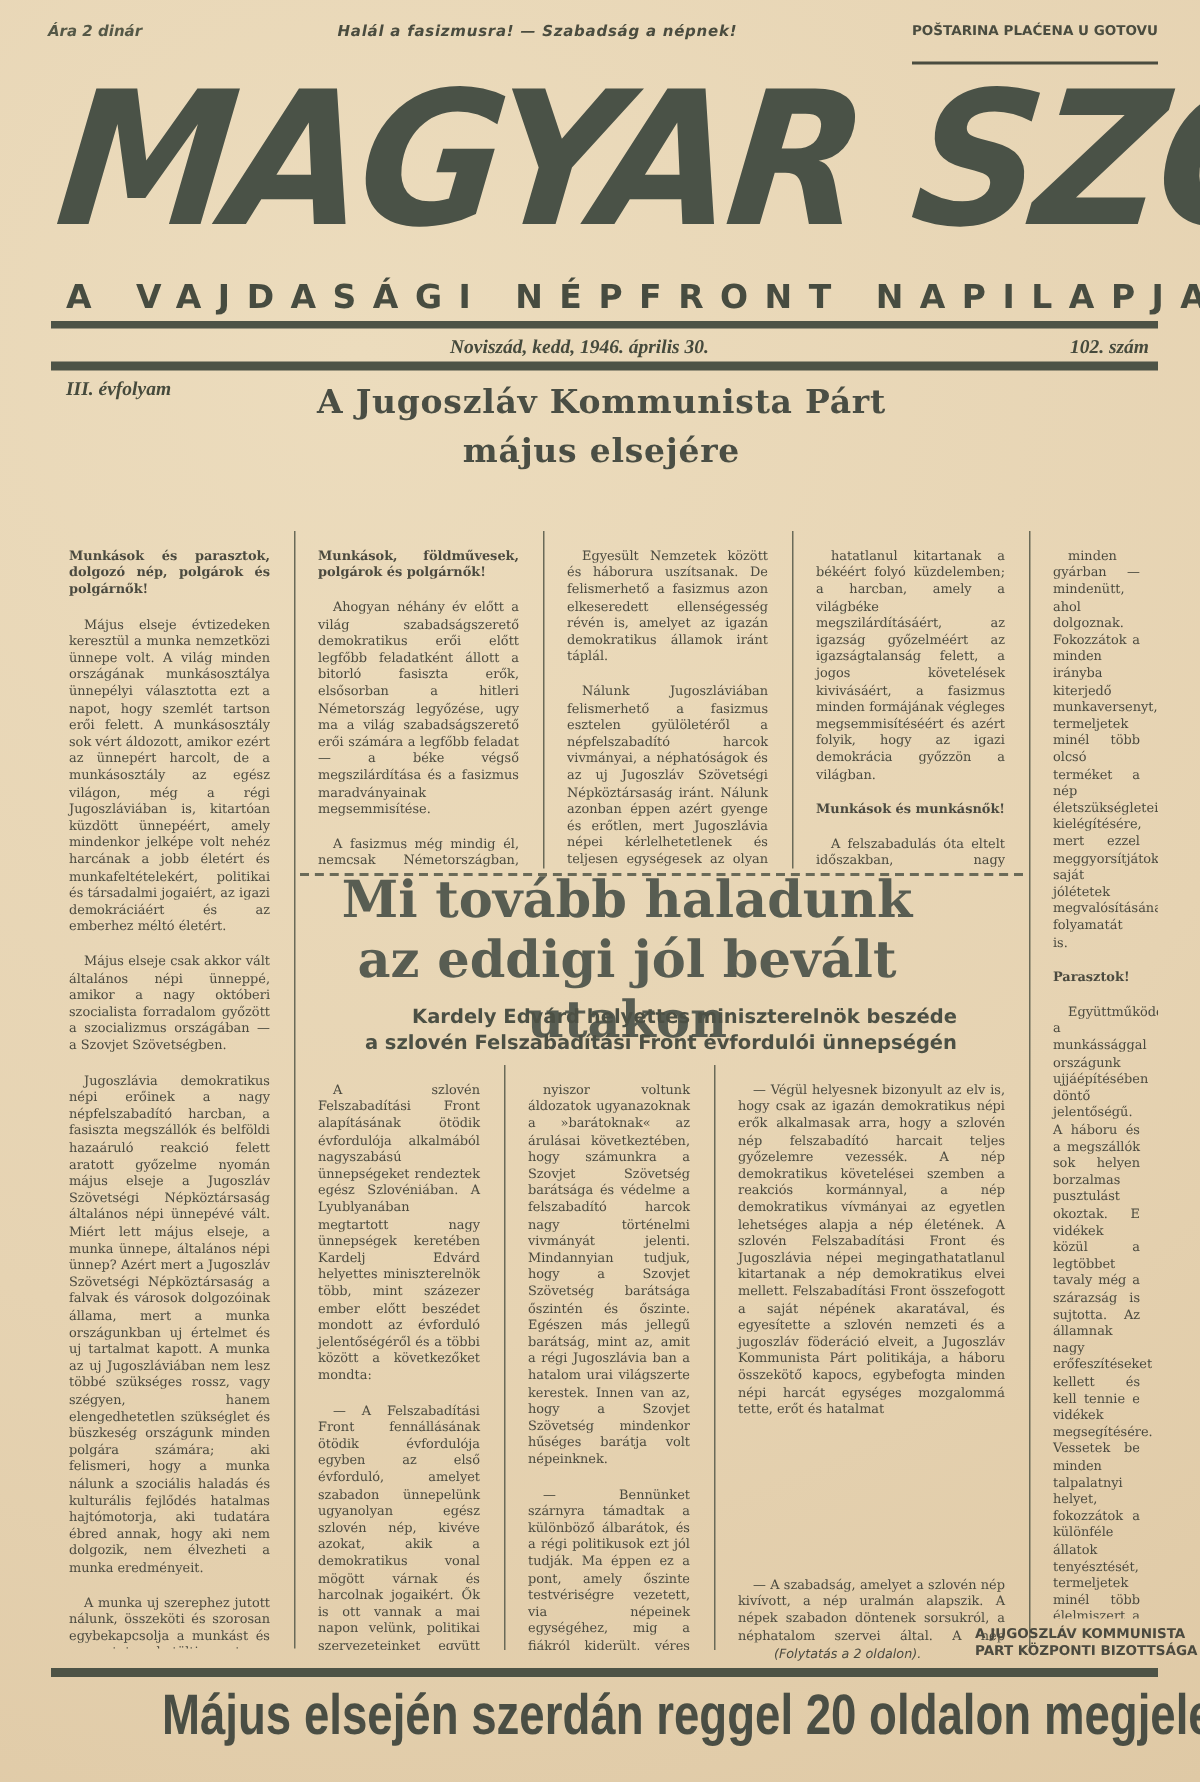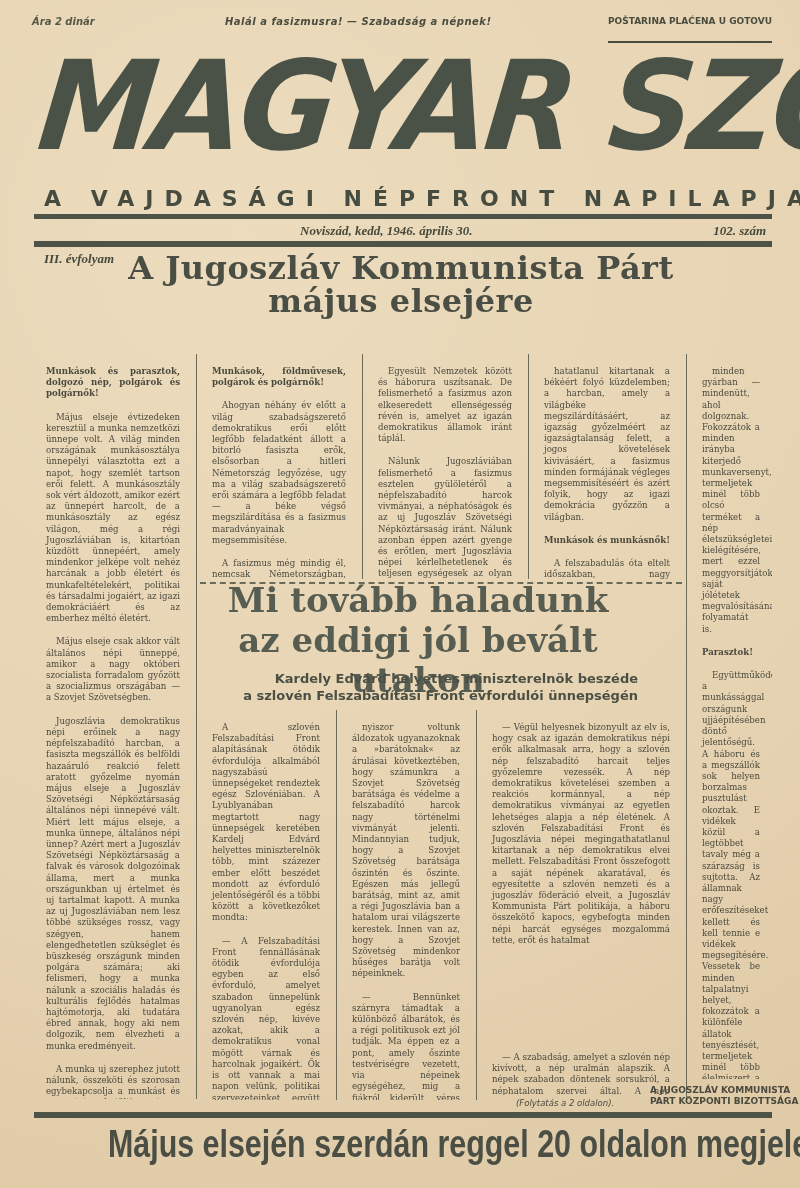--- a/index.html
+++ b/index.html
@@ -29,21 +29,21 @@
       font-family:"DejaVu Sans", sans-serif; font-weight:bold; font-size:22px; letter-spacing:11px; color:#474c40; white-space:nowrap; }
 
     .rule-thick { position:absolute; left:4px; width:738px; height:5px; background:#4d5346; }
     .dateline { position:absolute; top:223px; left:0; width:742px; font-style:italic; font-weight:bold; font-size:13px; color:#464a3c; }
     .dateline .vol { position:absolute; left:14px;margin-top:28px; }
     .dateline .date { position:absolute; left:270px; }
     .dateline .num { position:absolute; right:6px; }
 
     
     .headline { position:absolute; top:252px; left:0; width:742px; text-align:center;
-      font-family:"DejaVu Serif", serif; font-weight:bold; font-size:32px; line-height:33px; color:#4a4e44; letter-spacing:0.5px; }
+      font-family:"DejaVu Serif", serif; font-weight:bold; font-size:22px; line-height:33px; color:#4a4e44; letter-spacing:0.5px; }
 
     
     .col { position:absolute; font-family:"DejaVu Serif", serif; font-size:8.6px; line-height:11.2px; color:#4b4a3f; text-align:justify; overflow:hidden; }
     .col p { margin:12px; text-indent:10px; }
     .col p.sal { font-weight:bold; text-indent:0; }
     .col p.b { font-weight:bold; }
     .vline { position:absolute; width:1px; background:#6a6a58; }
     .wavy { position:absolute; height:3px; border-top:2px dashed #6a6a58; }
 
     

